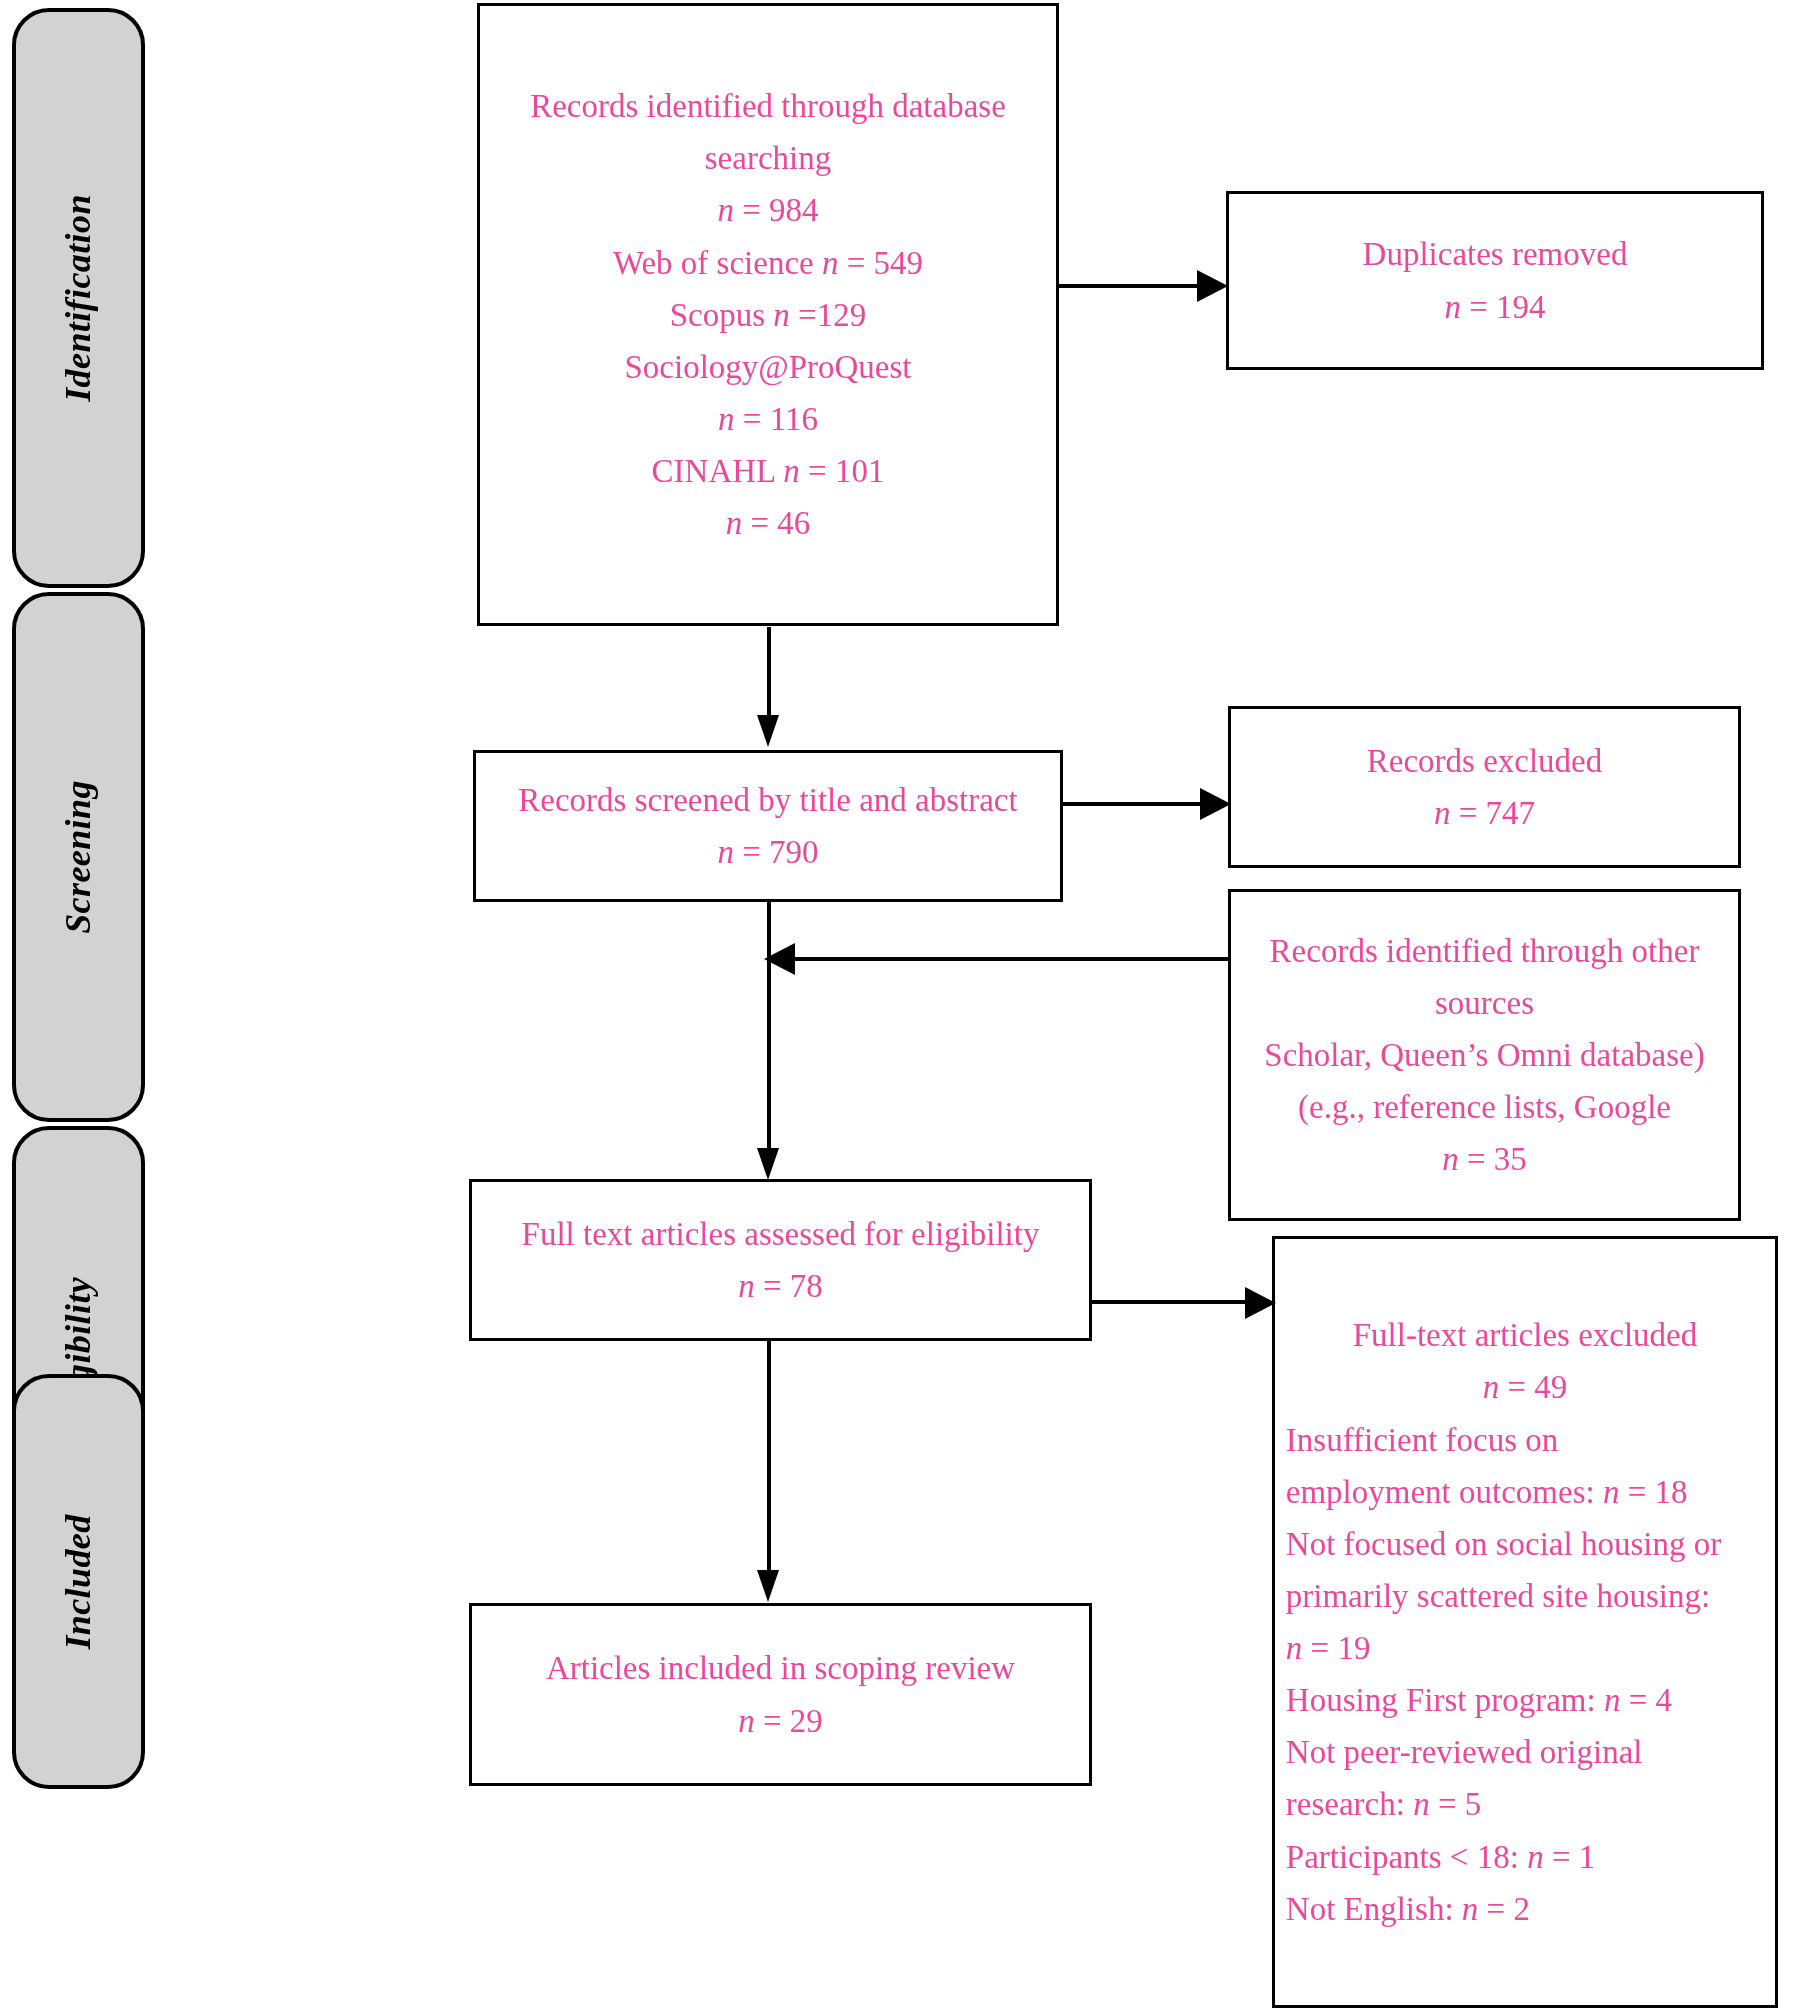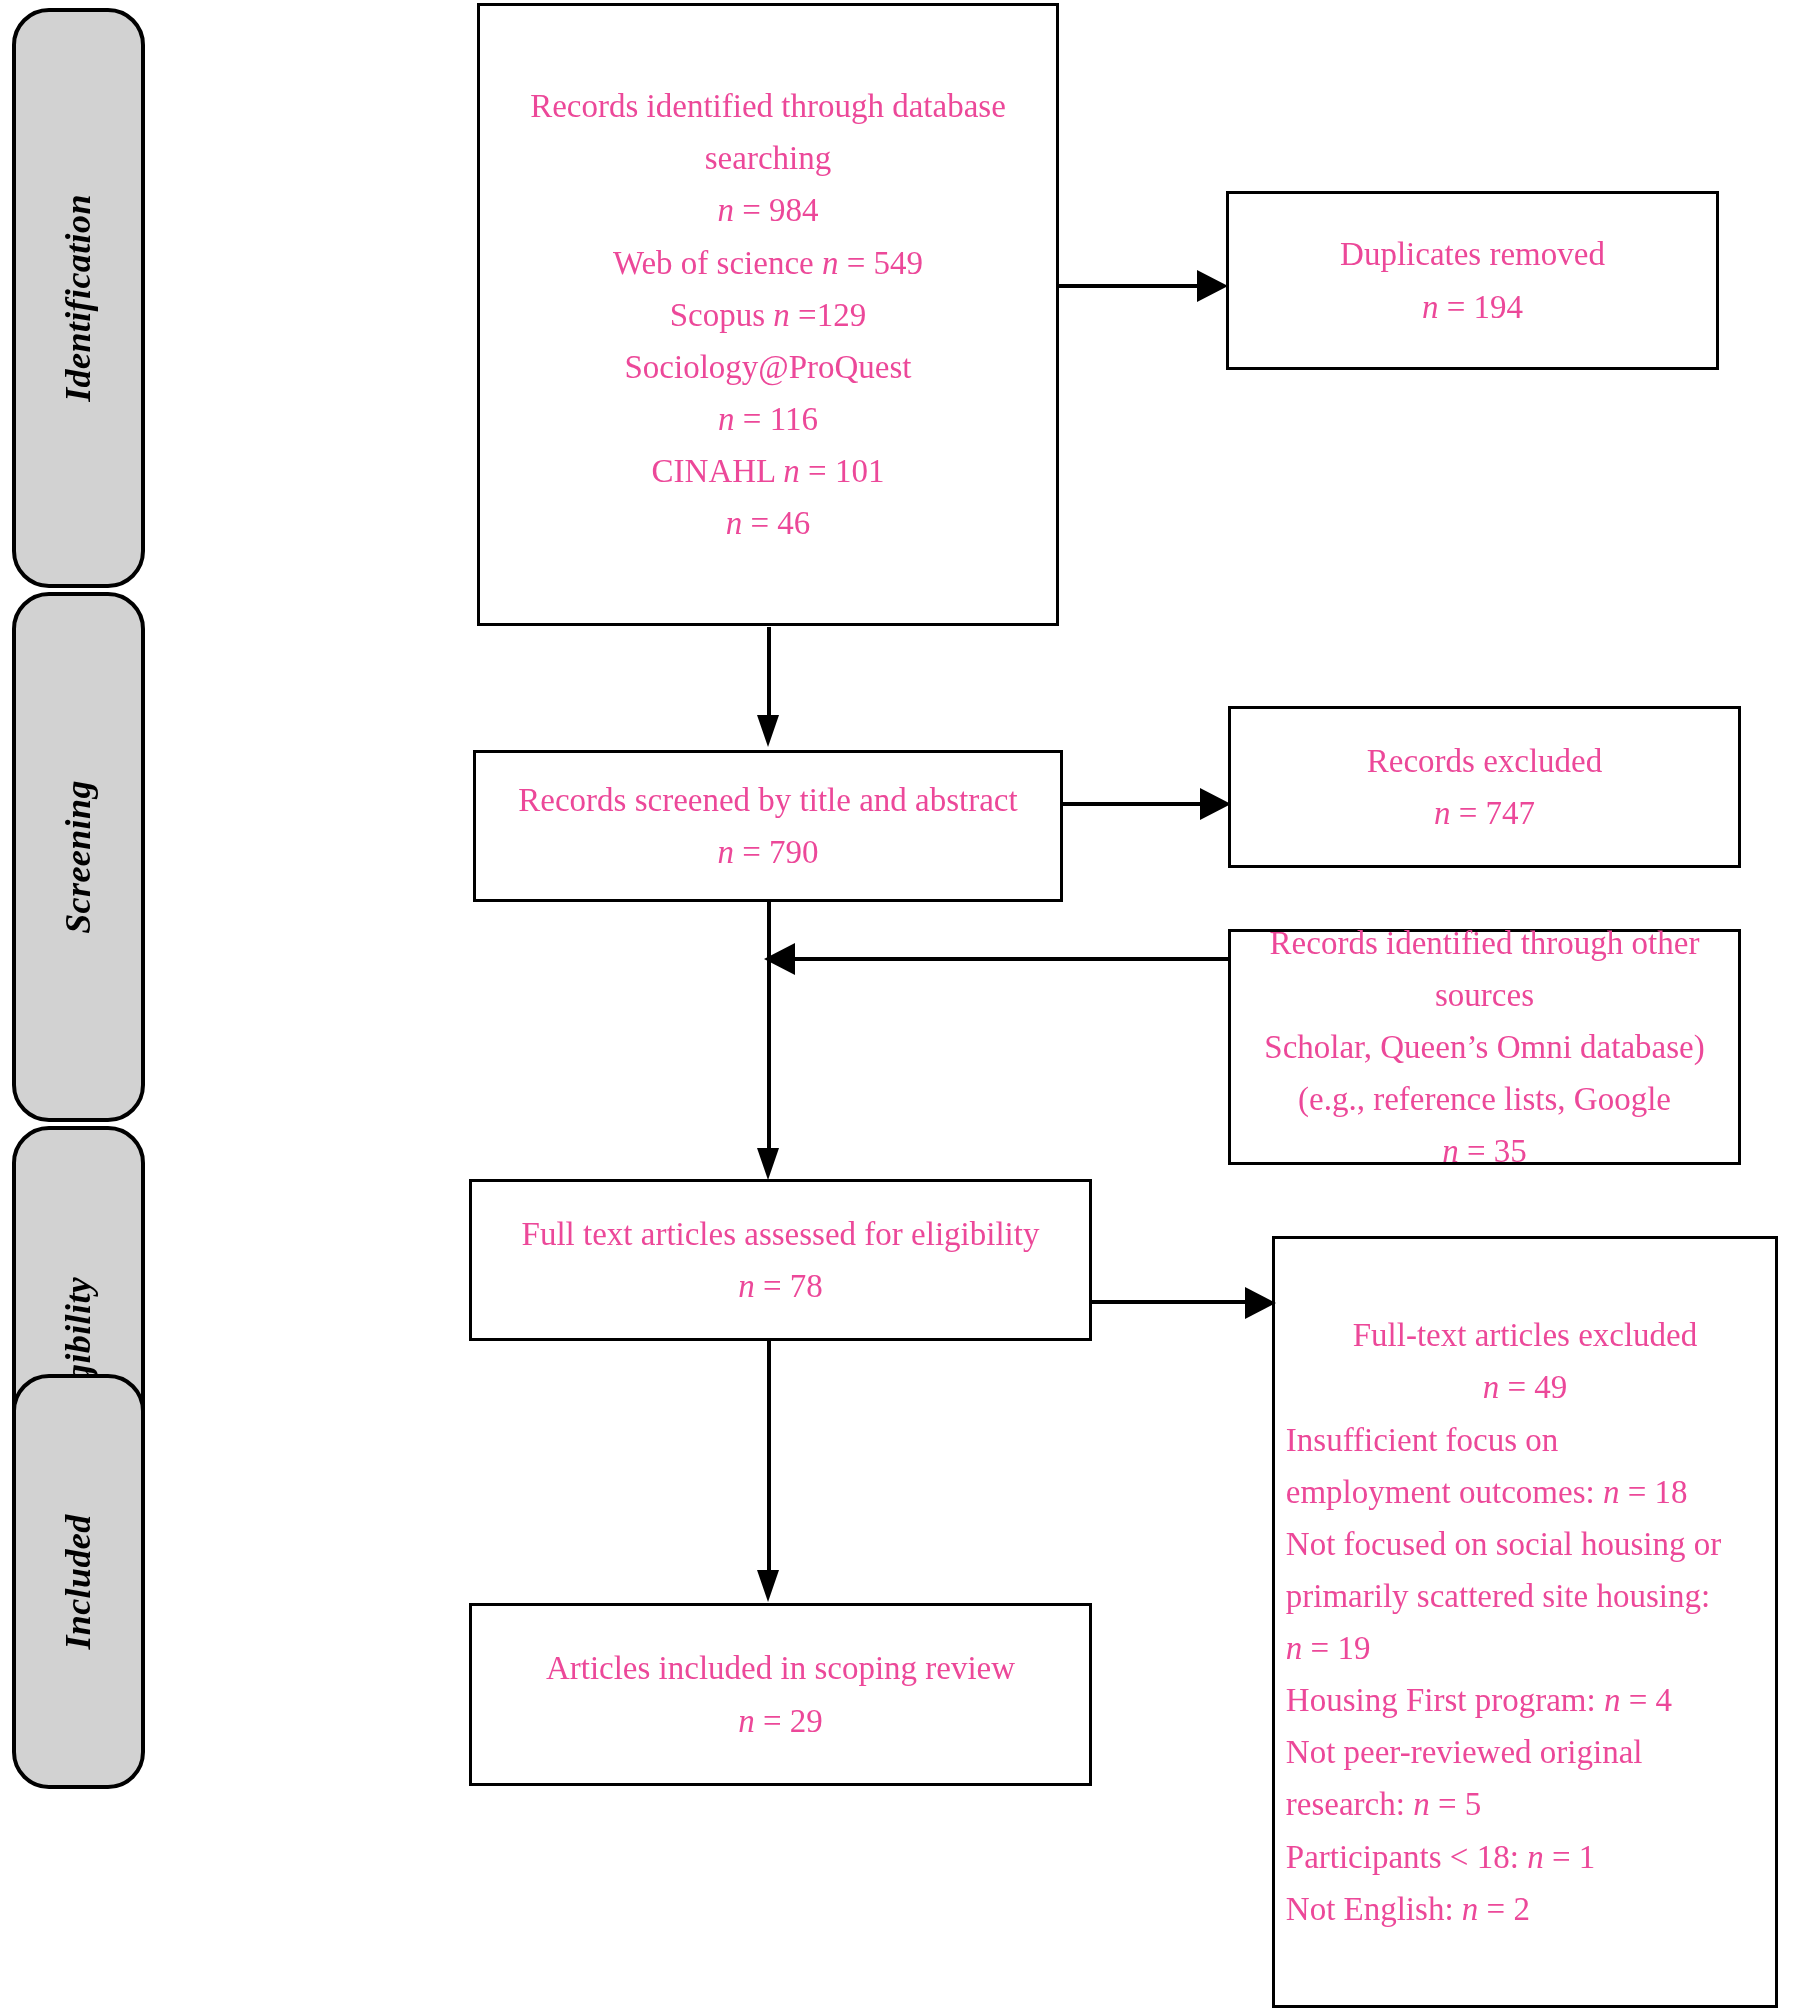--- a/index.html
+++ b/index.html
@@ -123,21 +123,21 @@
     <div class="box-line">searching</div>
     <div class="box-line"><i>n</i> = 984</div>
     <div class="box-line">Web of science <i>n</i> = 549</div>
     <div class="box-line">Scopus <i>n</i> =129</div>
     <div class="box-line">Sociology@ProQuest</div>
     <div class="box-line"><i>n</i> = 116</div>
     <div class="box-line">CINAHL <i>n</i> = 101</div>
     <div class="box-line"><i>n</i> = 46</div>
   </div>
 
-  <div class="flow-box" style="left:1226px; top:191px; width:493px; height:179px;">
+  <div class="flow-box" style="left:1226px; top:191px; width:538px; height:179px;">
     <div class="box-line">Duplicates removed</div>
     <div class="box-line"><i>n</i> = 194</div>
   </div>
 
   <div class="hline" style="left:1059px; top:284px; width:141px;"></div>
   <div class="arrow-right" style="left:1197px; top:270px;"></div>
 
   <div class="vline" style="left:767px; top:627px; width:3.7px; height:92px;"></div>
   <div class="arrow-down" style="left:757px; top:715px;"></div>
 
@@ -147,21 +147,21 @@
   </div>
 
   <div class="flow-box" style="left:1228px; top:706px; width:513px; height:162px;">
     <div class="box-line">Records excluded</div>
     <div class="box-line"><i>n</i> = 747</div>
   </div>
 
   <div class="hline" style="left:1062px; top:802px; width:140px;"></div>
   <div class="arrow-right" style="left:1200px; top:788px;"></div>
 
-  <div class="flow-box" style="left:1228px; top:889px; width:513px; height:236px;margin-top:40px;">
+  <div class="flow-box" style="left:1228px; top:889px; width:513px; height:332px;">
     <div class="box-line">Records identified through other</div>
     <div class="box-line">sources</div>
     <div class="box-line">Scholar, Queen’s Omni database)</div>
     <div class="box-line">(e.g., reference lists, Google</div>
     <div class="box-line"><i>n</i> = 35</div>
   </div>
 
   <div class="vline" style="left:767px; top:902px; width:3.7px; height:249px;"></div>
   <div class="arrow-down" style="left:757px; top:1148px;"></div>
 

